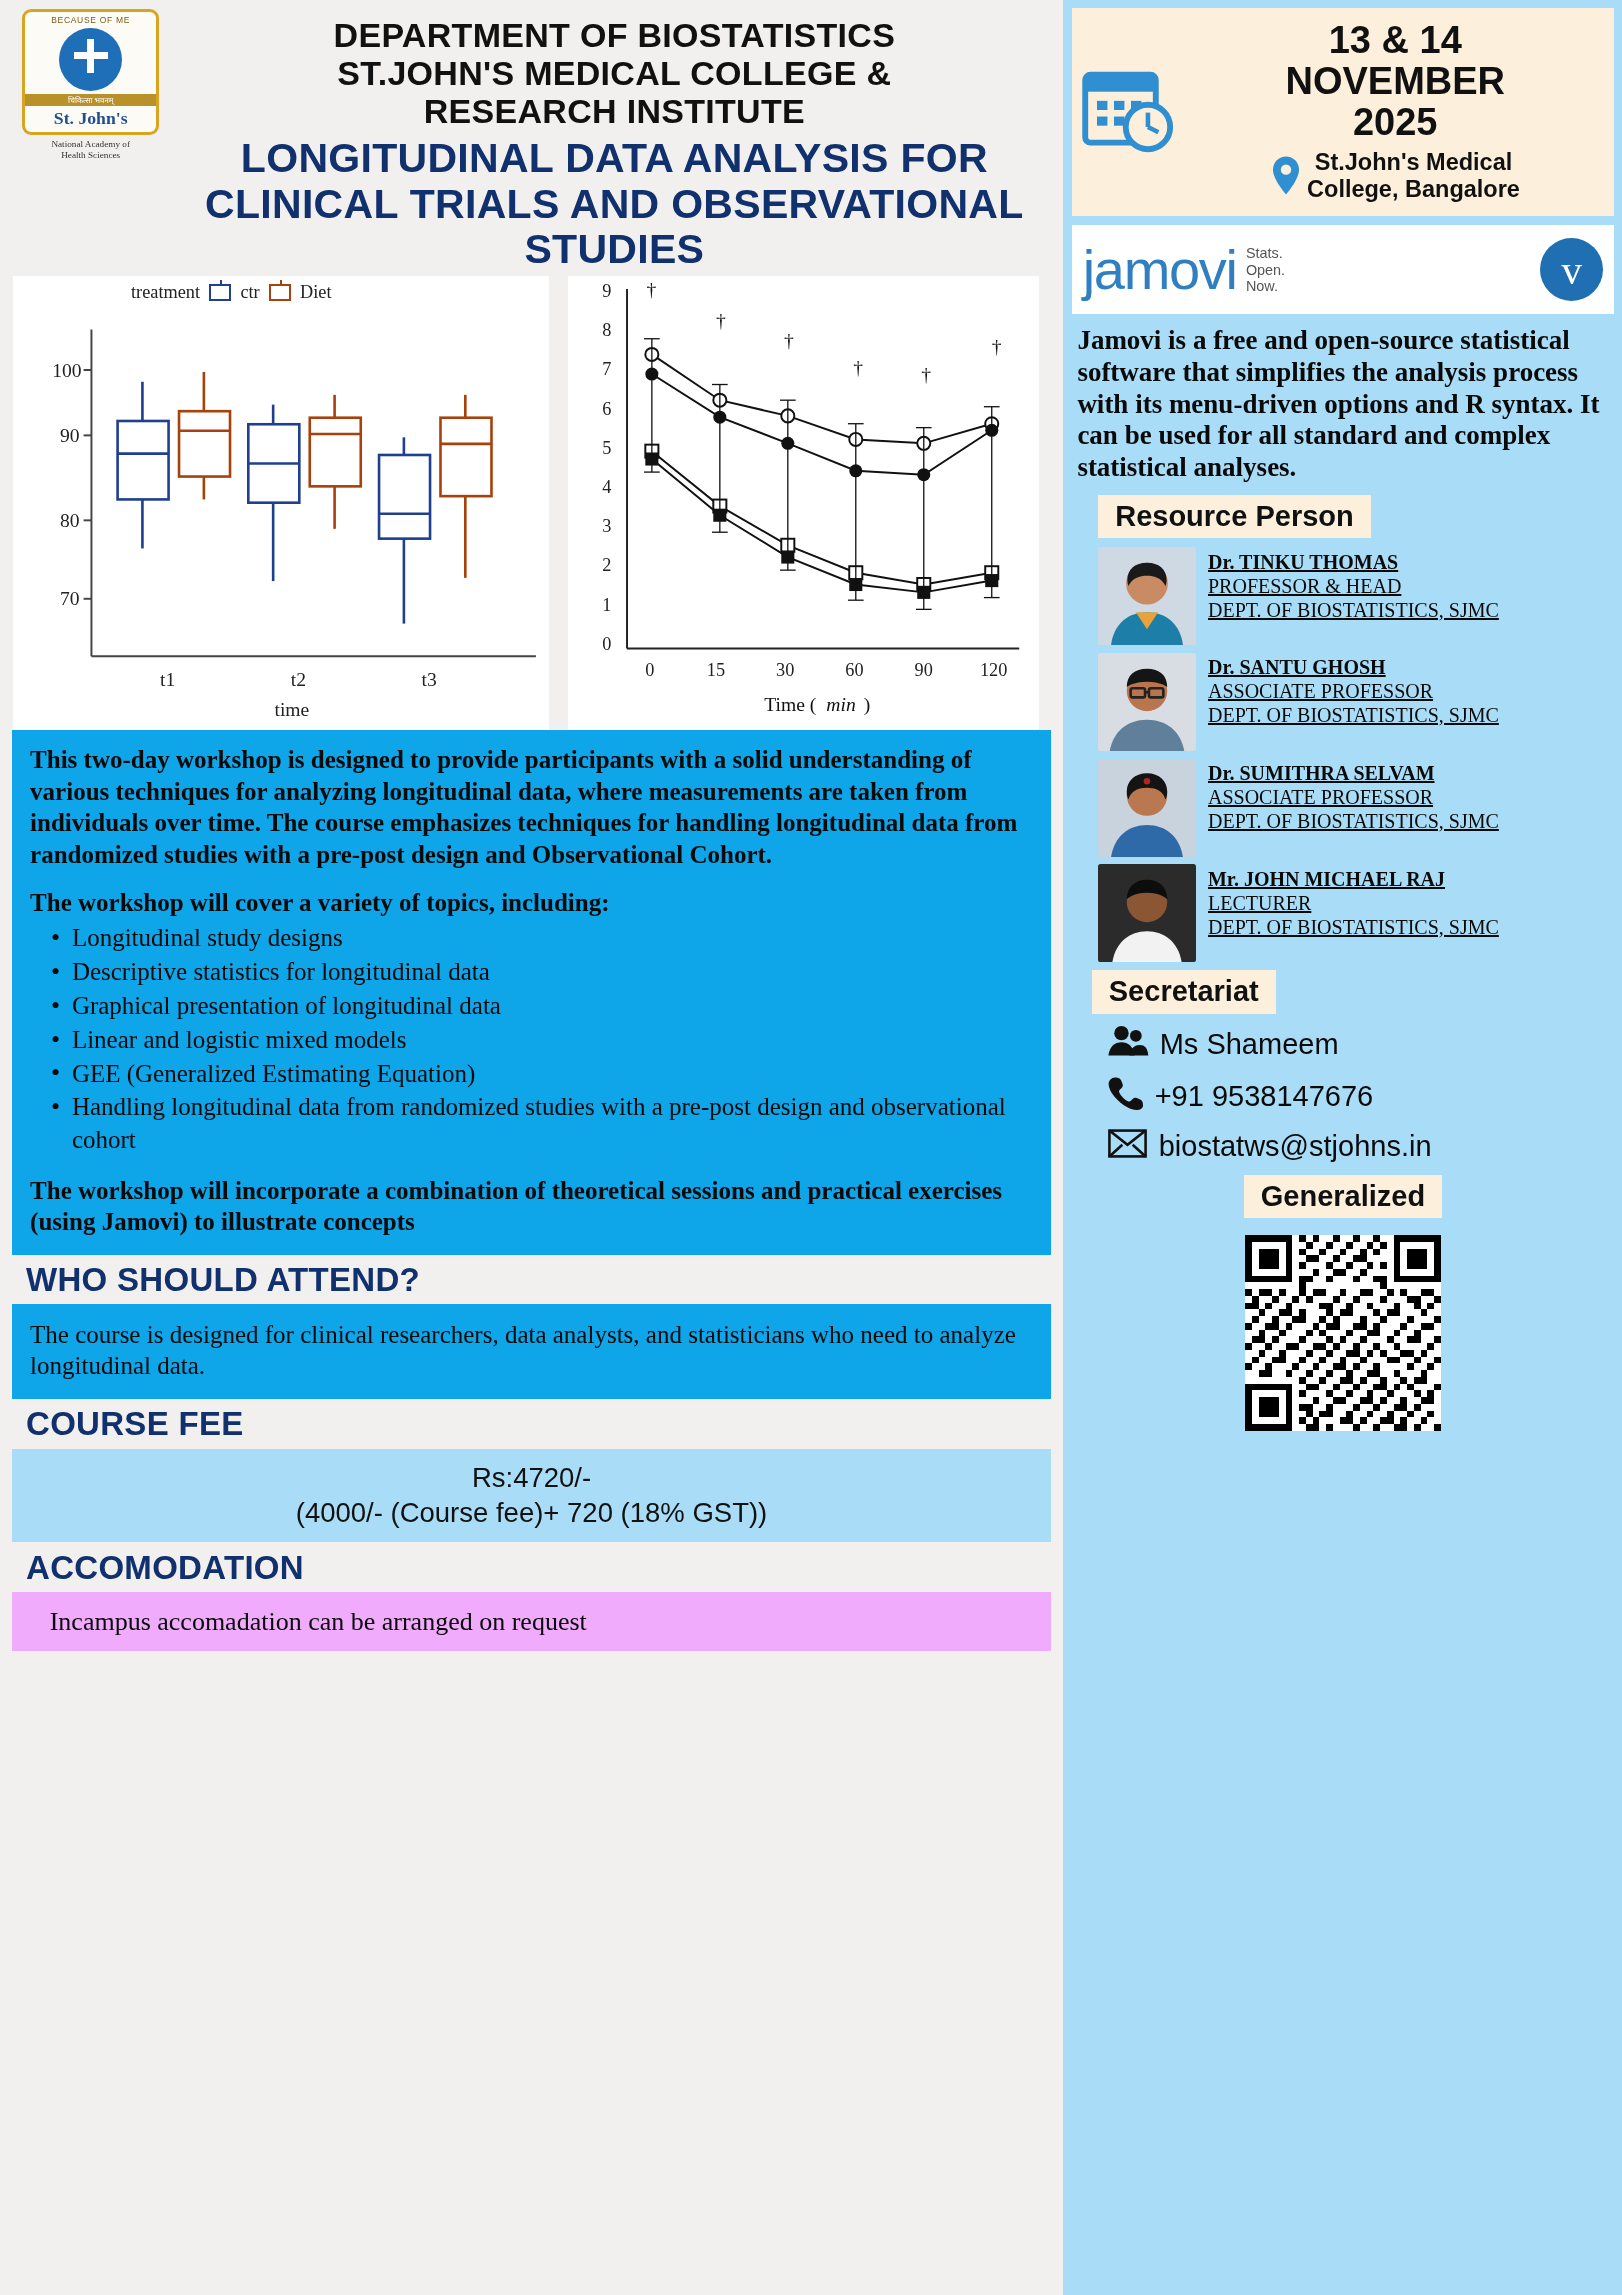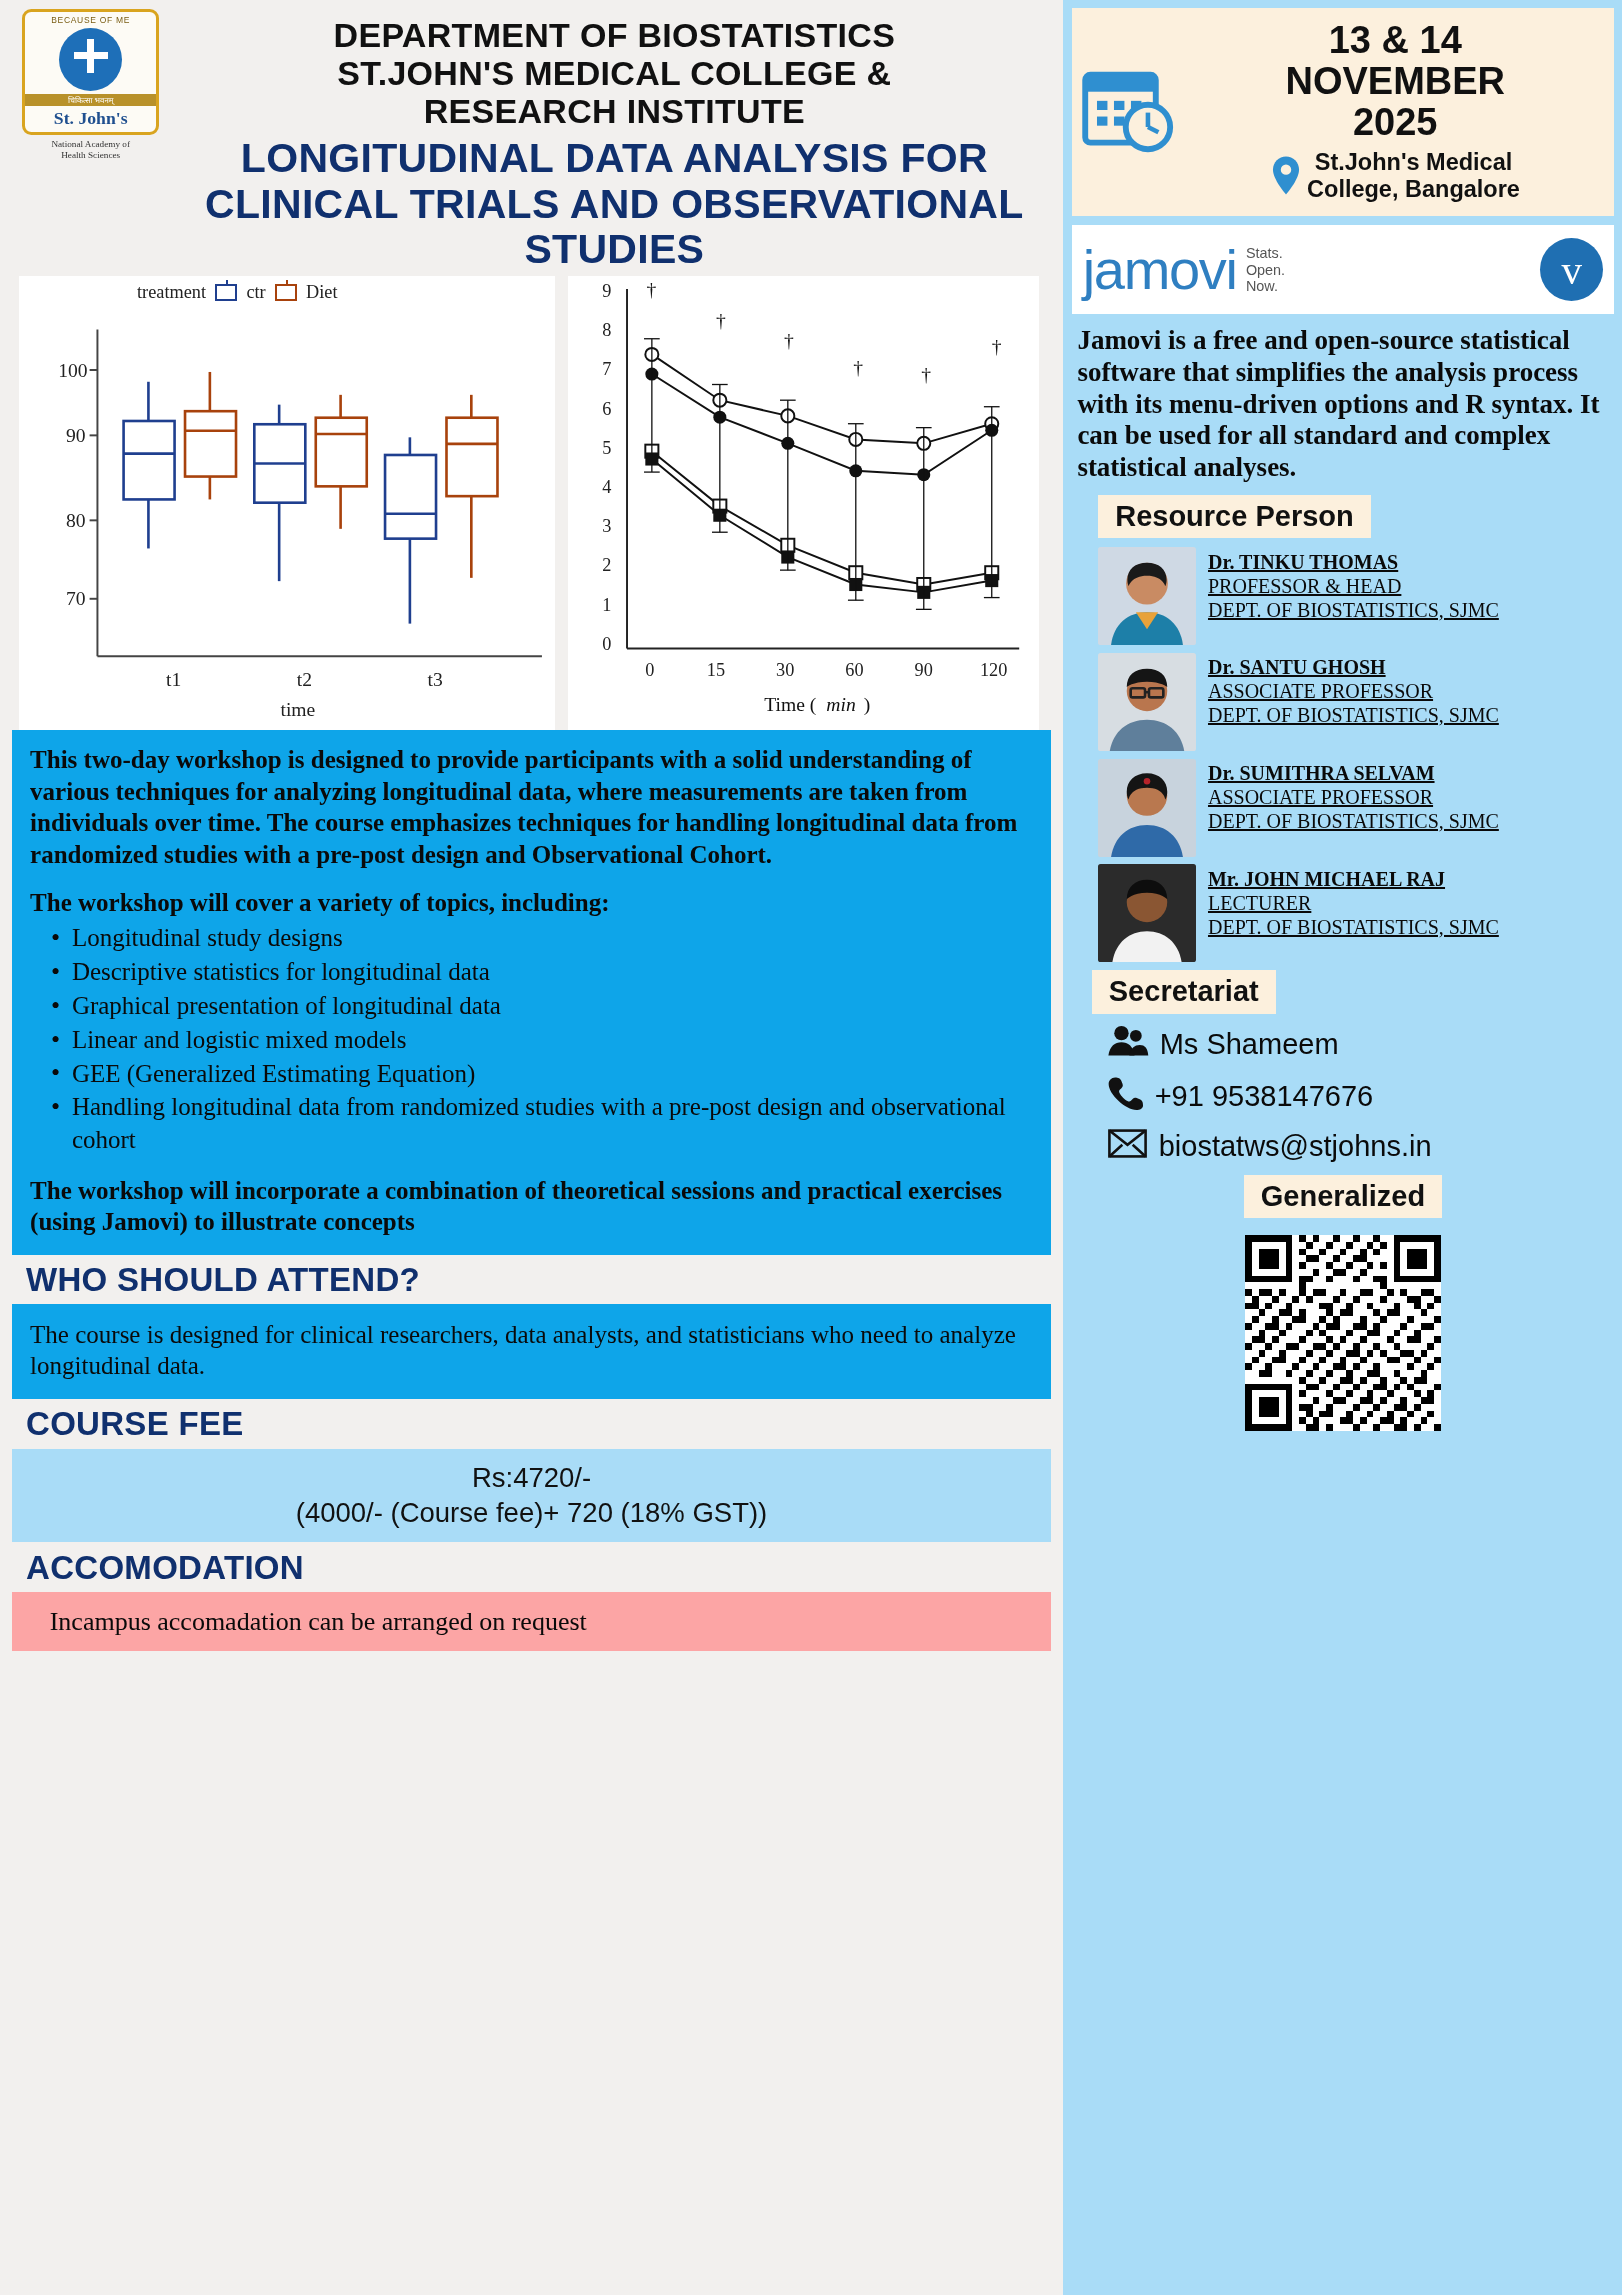--- a/index.html
+++ b/index.html
@@ -123,24 +123,23 @@
     line-height: 1.1;
     color: #10306e;
     letter-spacing: 0.3px;
     text-transform: uppercase;
     margin-top: 6.5px;
     padding: 0 2.6px;
   }
   
   .charts {
     display: flex;
-    gap: 13px;
+    gap: 19px;
     padding: 3.9px 13px 0 13px;
     height: 458px;
-    margin-left: 6px;
   }
   .chart-box {
     background: #ffffff;
     position: relative;
   }
   .chart-left { width: 536px; }
   .chart-right { width: 471px; }
   .legend-row {
     display: flex;
     align-items: center;
@@ -217,21 +216,21 @@
     font-size: 27.5px;
     color: #111;
   }
   .fee-line2 {
     font-family: "Liberation Sans", sans-serif;
     font-size: 27.5px;
     color: #111;
     margin-top: 3.9px;
   }
   .accom-panel {
-    background: #fca5a5;
+    background: #f0abfc;
     margin: 0 11.8px;
     padding: 14.4px 18.3px;
   }
   .accom-text {
     font-family: "Liberation Serif", serif;
     font-size: 26px;
     color: #0a0a0a;
     padding-left: 19.6px;
   }
   

